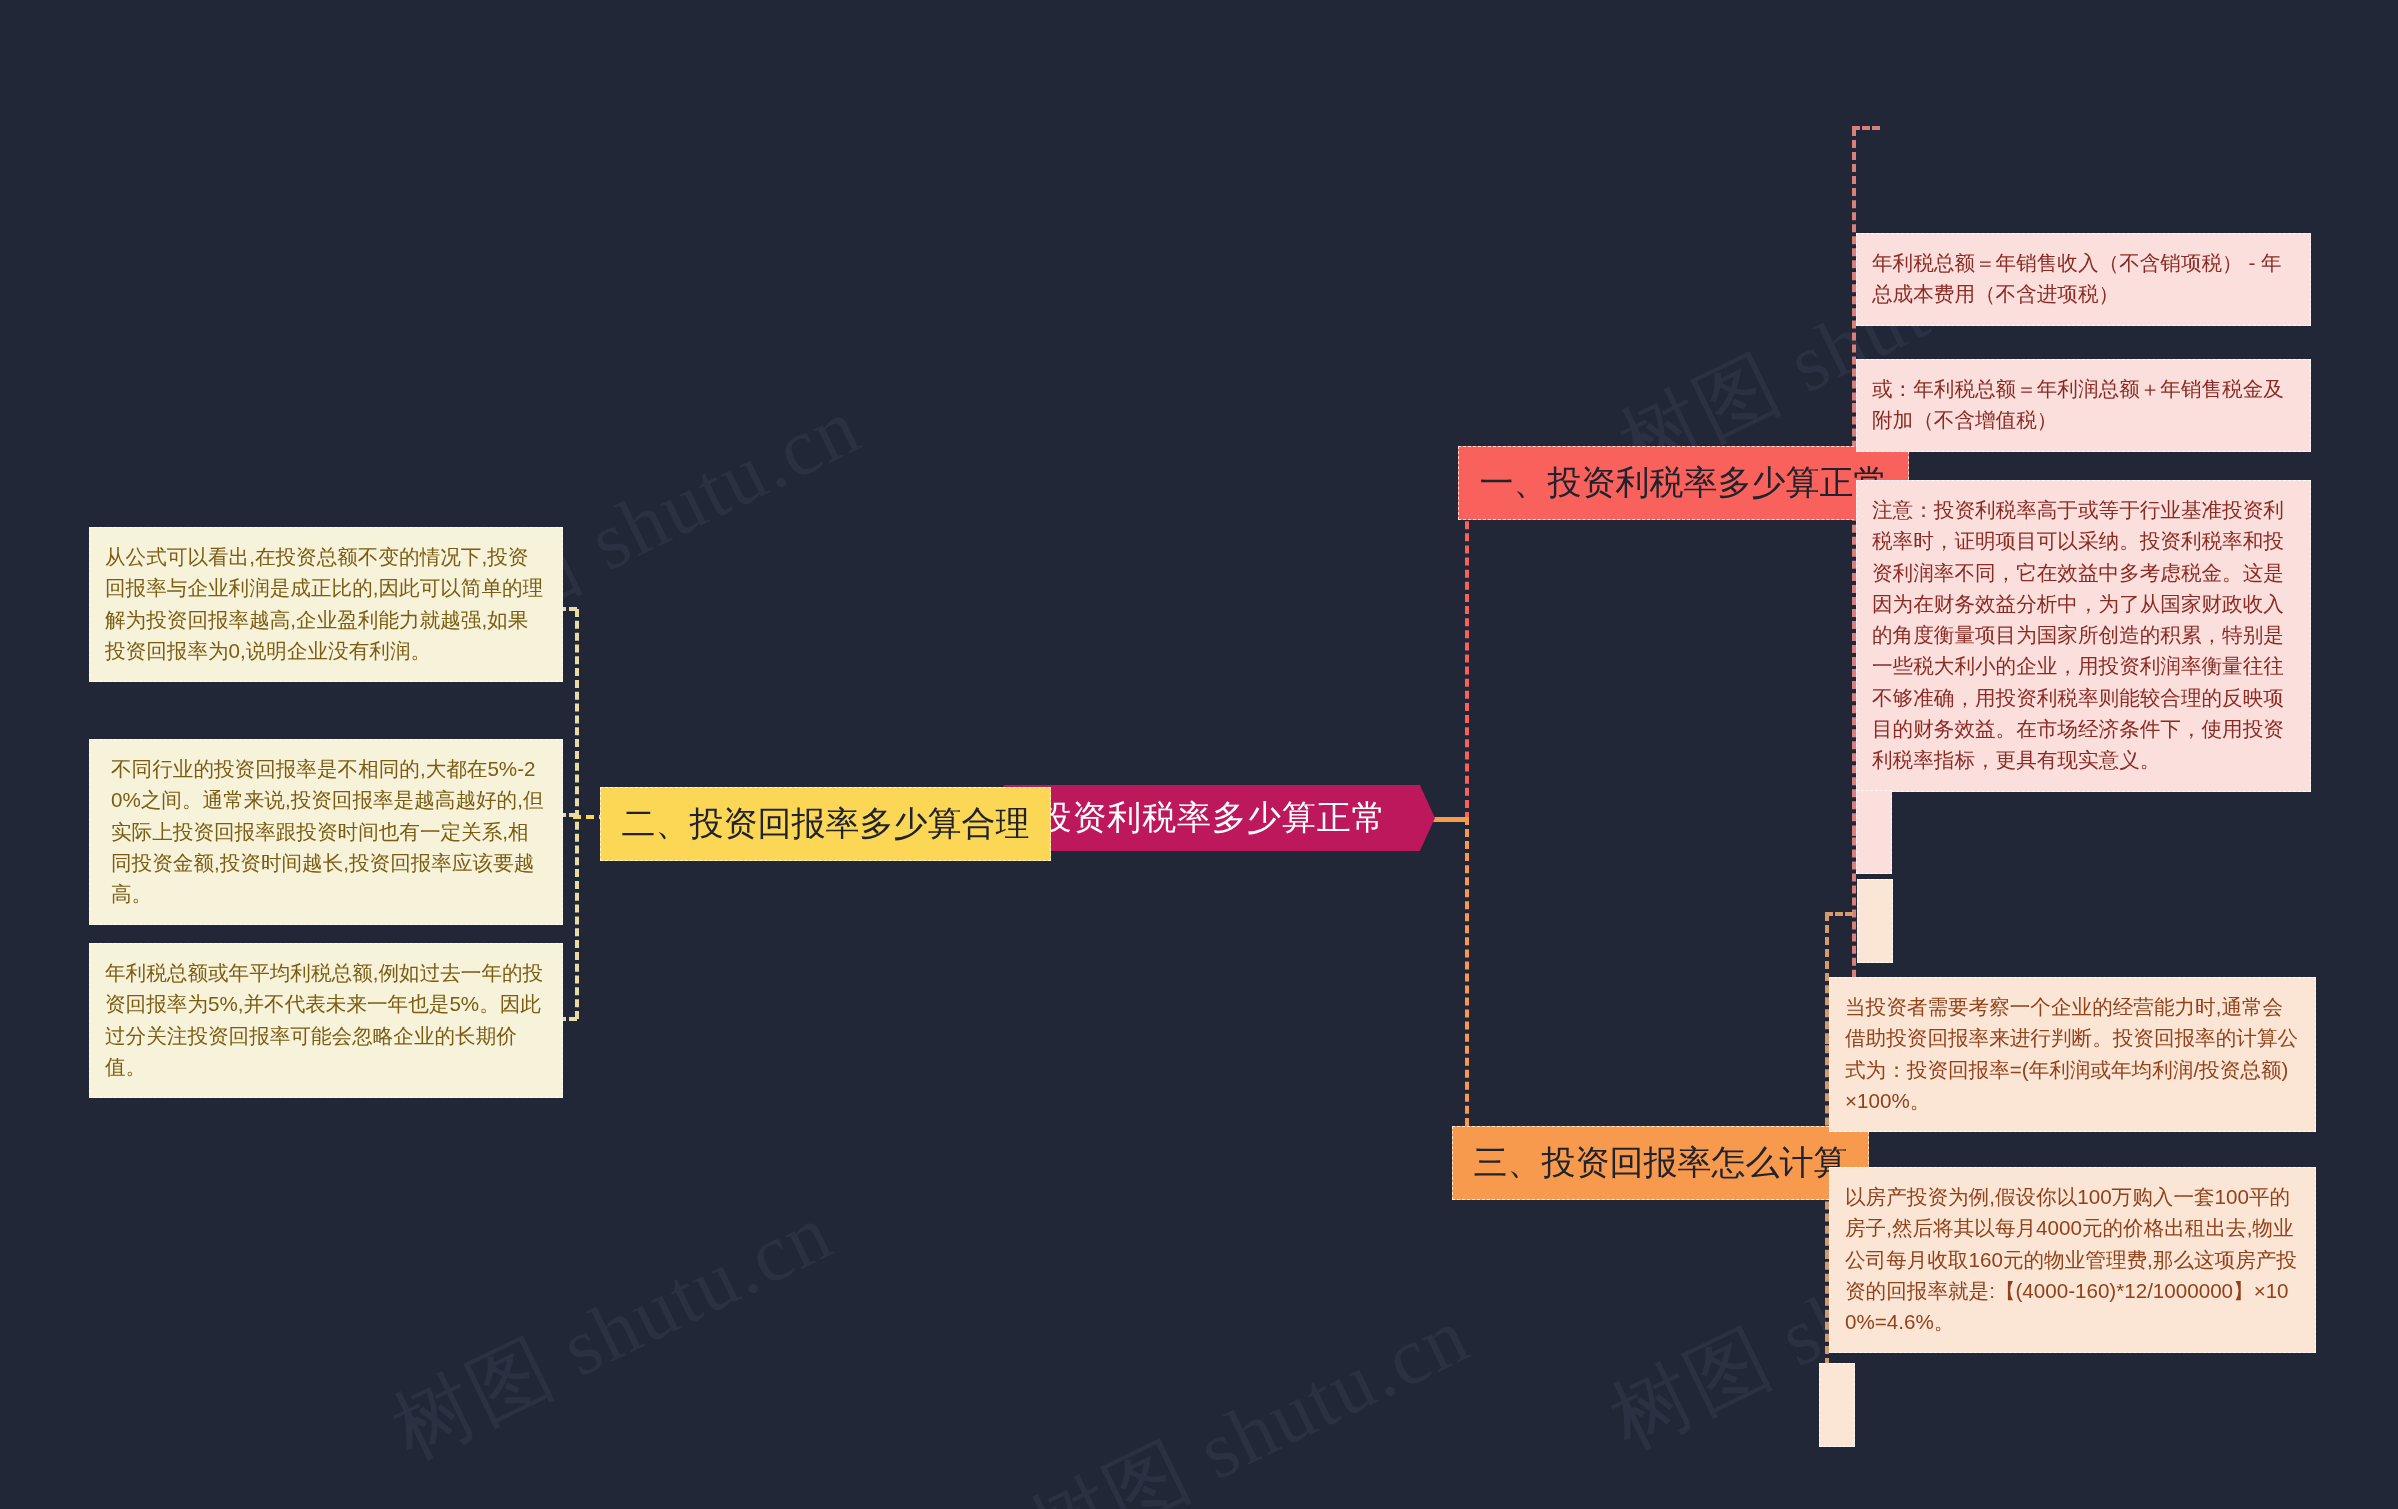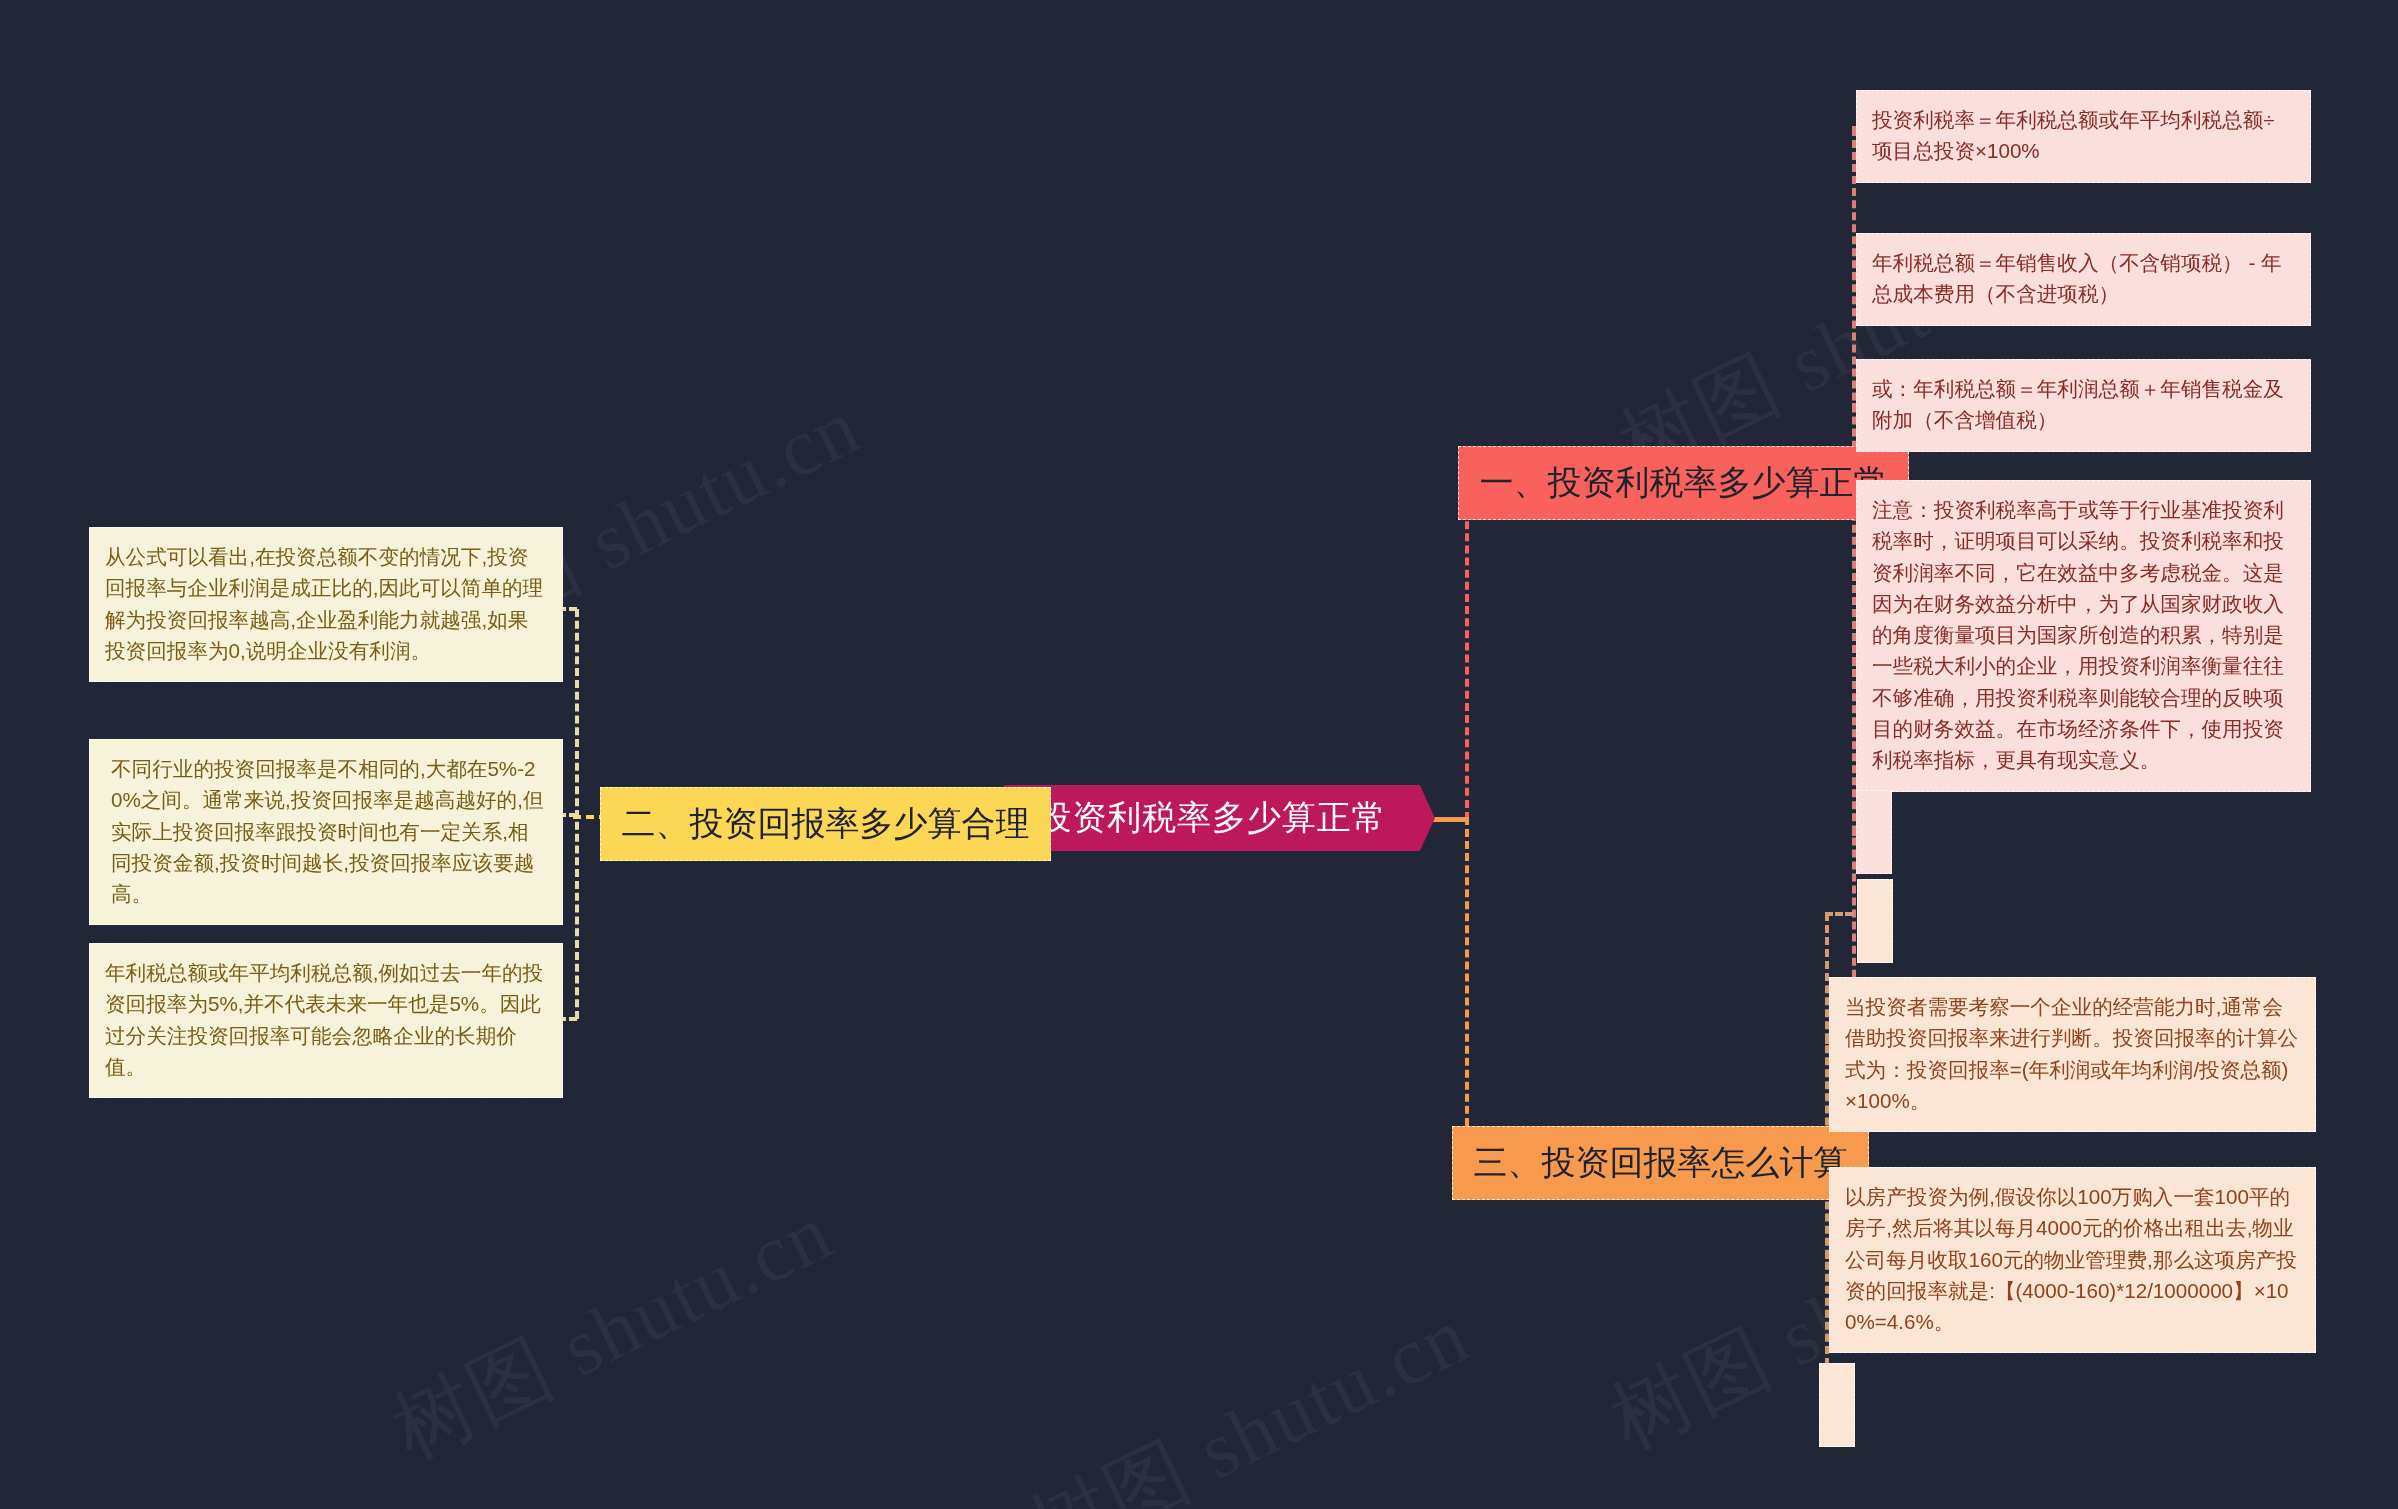--- a/index.html
+++ b/index.html
@@ -115,21 +115,20 @@
   <div class="ln h-dash" style="left:547px;top:1017px;width:30px;border-top-color:#e7dca7;"></div>
 
   <div id="center-node" style="left:989px;top:785px;width:446px;height:66px;">投资利税率多少算正常</div>
 
   <div class="node branch branch-red" style="left:1458px;top:446px;">一、投资利税率多少算正常</div>
 
   <div class="node branch branch-yellow" style="left:600px;top:787px;">二、投资回报率多少算合理</div>
 
   <div class="node branch branch-orange" style="left:1452px;top:1126px;">三、投资回报率怎么计算</div>
 
-  <div class="node leaf leaf-pink" style="left:1856px;top:90px;width:455px;">投资利税率＝年利税总额或年平均利税总额÷项目总投资×100%</div>
 
   <div class="node leaf leaf-pink" style="left:1856px;top:233px;width:455px;">年利税总额＝年销售收入（不含销项税） - 年总成本费用（不含进项税）</div>
 
   <div class="node leaf leaf-pink" style="left:1856px;top:359px;width:455px;">或：年利税总额＝年利润总额＋年销售税金及附加（不含增值税）</div>
 
   <div class="node leaf leaf-pink" style="left:1856px;top:473px;width:455px;margin-top:7px;">注意：投资利税率高于或等于行业基准投资利税率时，证明项目可以采纳。投资利税率和投资利润率不同，它在效益中多考虑税金。这是因为在财务效益分析中，为了从国家财政收入的角度衡量项目为国家所创造的积累，特别是一些税大利小的企业，用投资利润率衡量往往不够准确，用投资利税率则能较合理的反映项目的财务效益。在市场经济条件下，使用投资利税率指标，更具有现实意义。</div>
 
   <div class="node leaf leaf-pink" style="left:1856px;top:790px;width:36px;height:84px;"></div>
 
   <div class="node leaf leaf-peach" style="left:1857px;top:879px;width:36px;height:84px;"></div>

